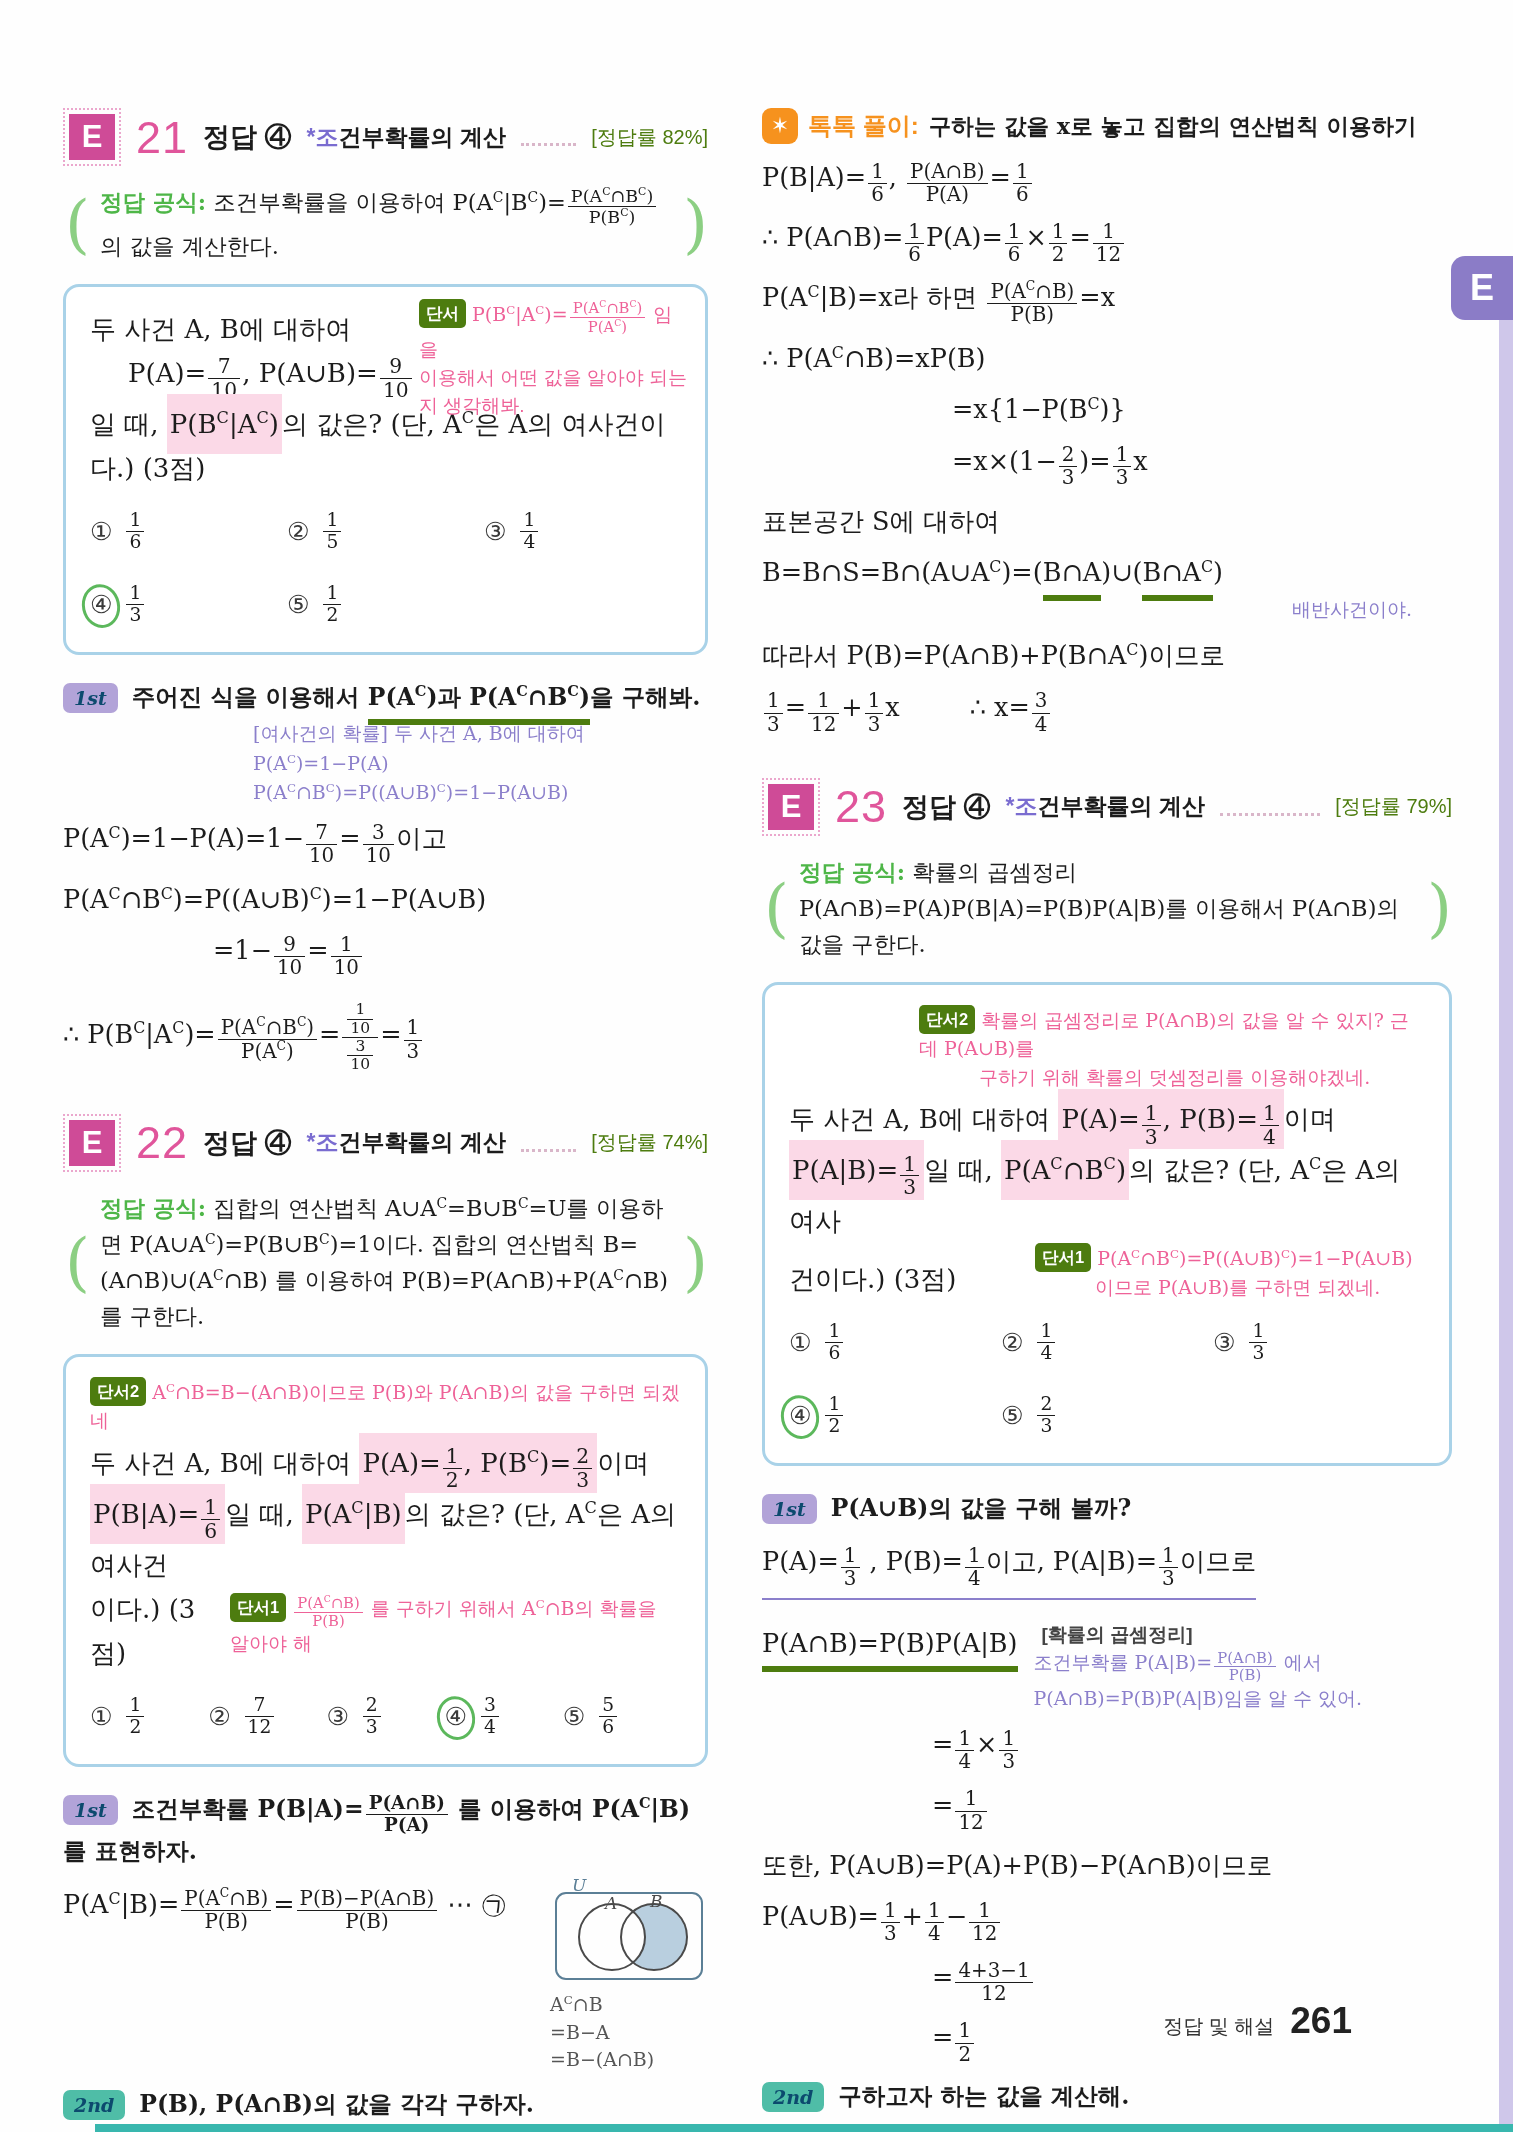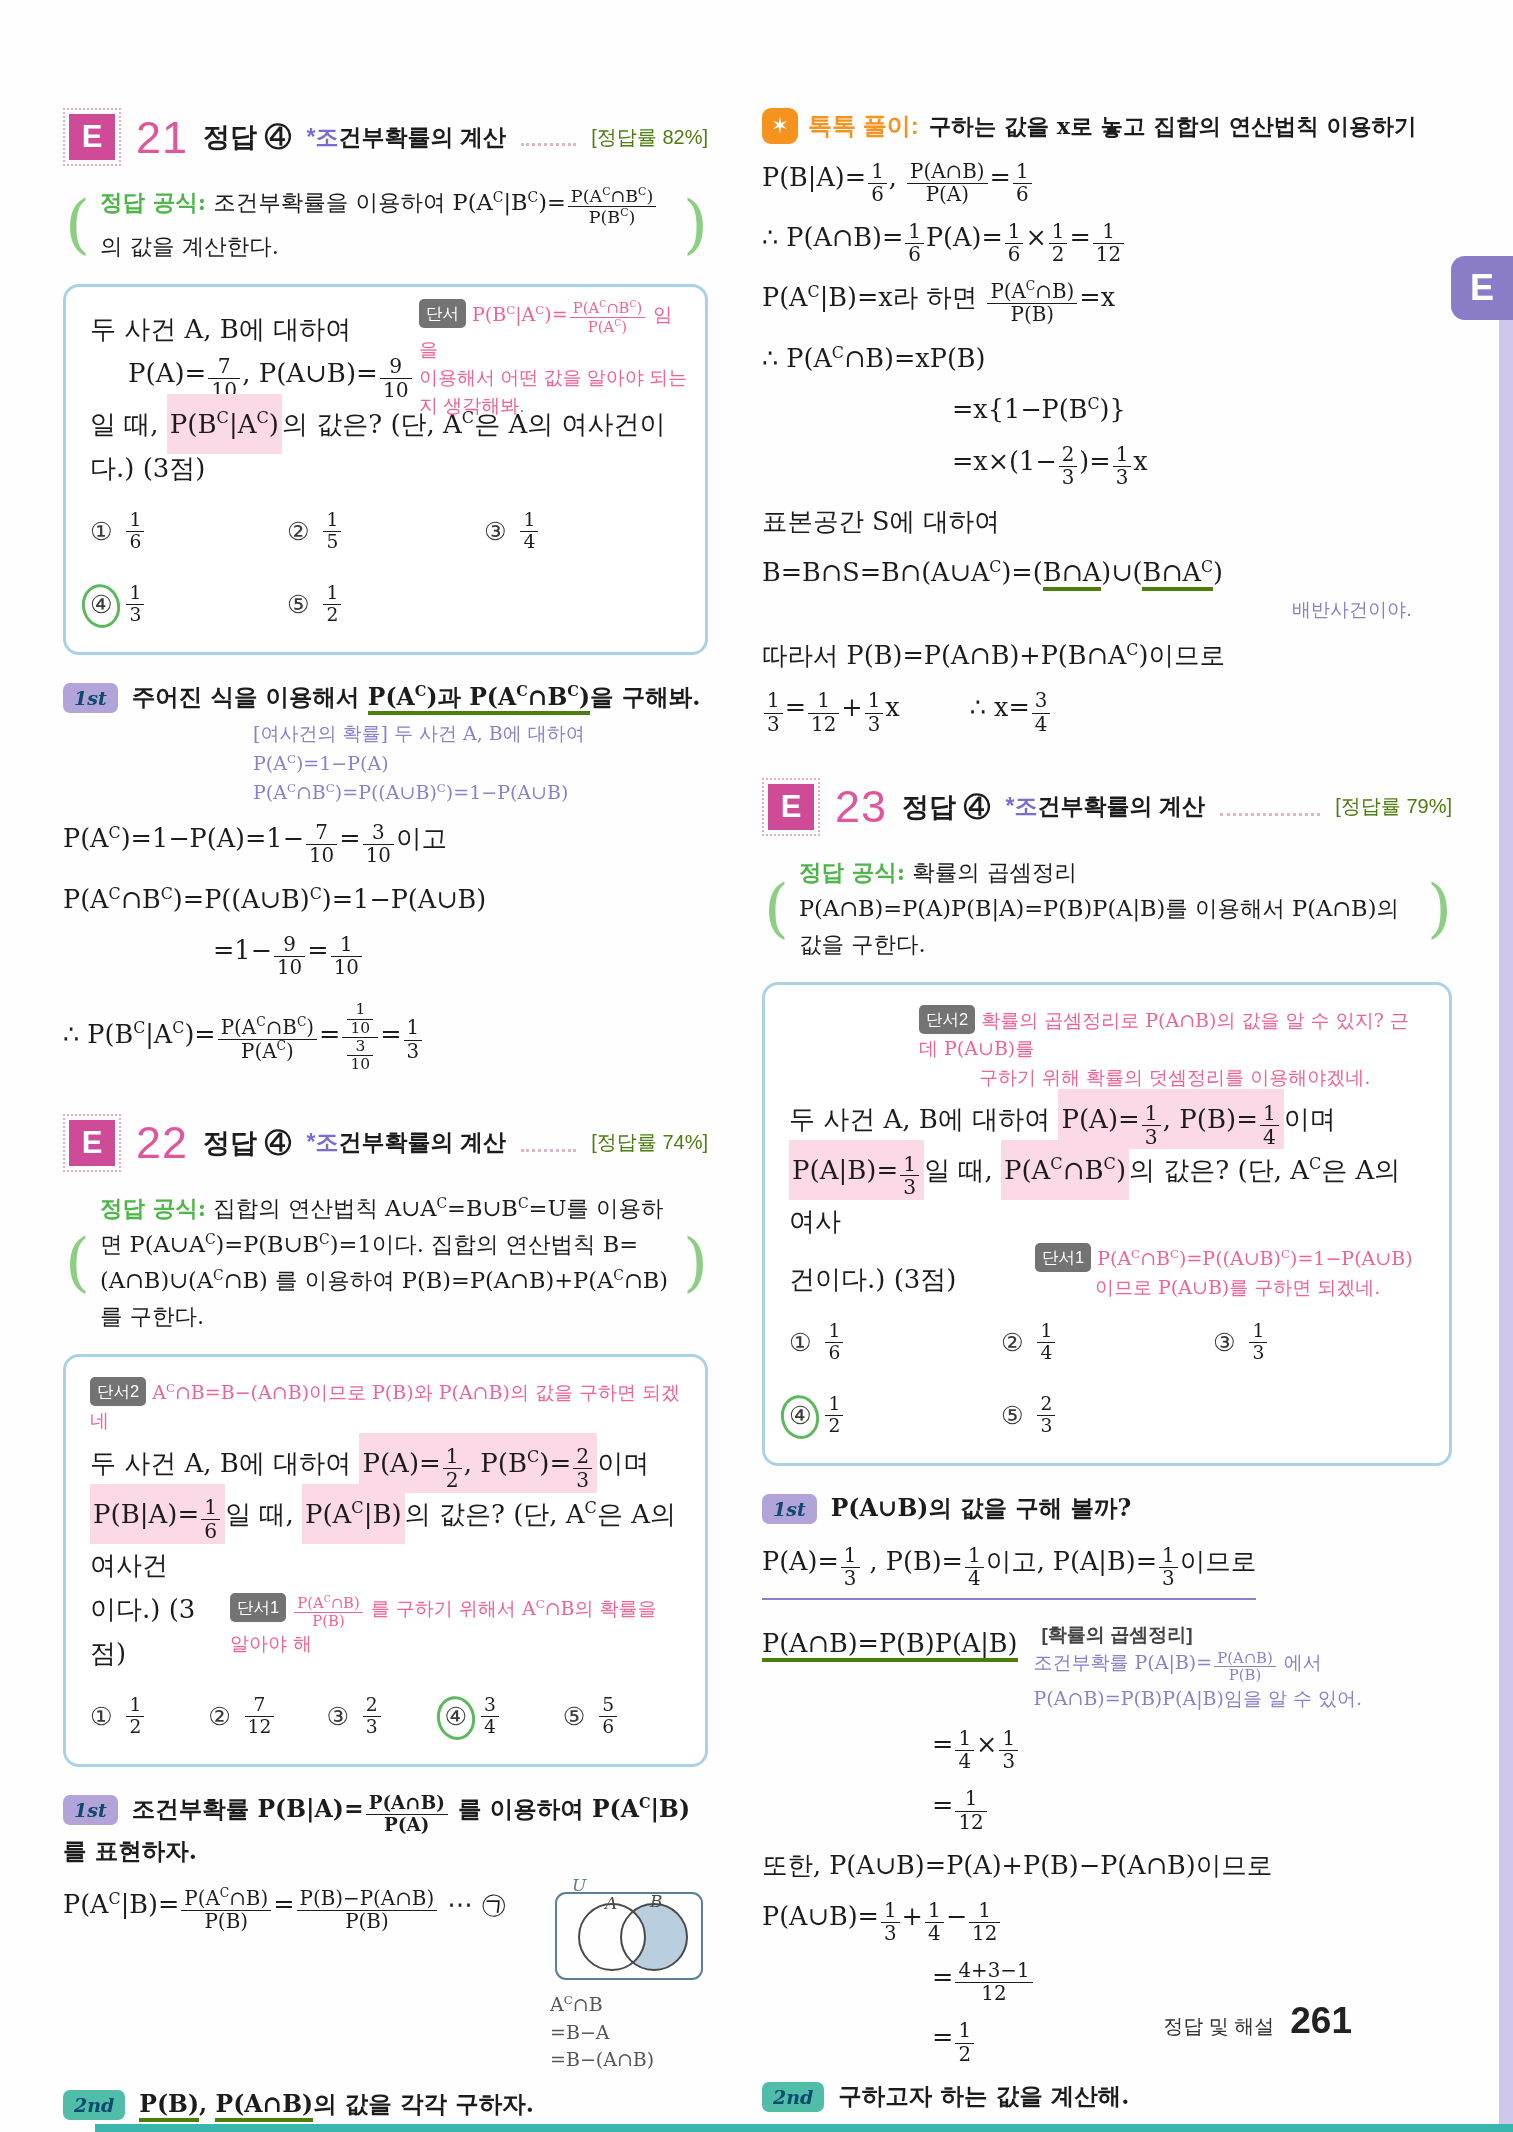--- a/index.html
+++ b/index.html
@@ -40,32 +40,32 @@
   .cnum{color:#3a3a3a;font-size:25px;position:relative;font-family:"DejaVu Sans",sans-serif;}
   .ring::after{content:'';position:absolute;left:-8px;top:-6px;right:-8px;bottom:-9px;
                border:3px solid #5cb85c;border-radius:50%;transform:rotate(-12deg);}
   
   .frac{display:inline-block;text-align:center;vertical-align:-0.75em;line-height:1.12;
         font-size:0.78em;margin:0 2px;}
   .fn{display:block;padding:0 3px;}
   .fd{display:block;border-top:1.6px solid currentColor;padding:0 3px;}
   sup{font-size:0.62em;}
   
-  .bdg{display:inline-block;background:#737373;color:#fff;font-size:16.5px;font-weight:normal;
+  .bdg{display:inline-block;background:#4d7c0f;color:#fff;font-size:16.5px;font-weight:bold;
        border-radius:5px;padding:2px 7px;margin-right:6px;vertical-align:2px;
        font-family:"Liberation Sans",sans-serif;}
   .step{display:inline-block;color:#0c4a6e;font-style:italic;font-weight:bold;font-size:19px;
         border-radius:7px;padding:4px 11px;margin-right:14px;}
   .s1{background:#b2a3d8;}
   .s2{background:#4fbda7;}
   
   .pnote{color:#ee6298;font-size:19px;line-height:1.5;}
   .vnote{color:#8b7fcb;font-size:19px;line-height:1.55;}
   .knote{color:#444;font-size:19px;font-weight:bold;padding-left:8px;}
-  .ulm{border-bottom:4px solid #4d7c0f;padding-bottom:0;}
+  .ulm{border-bottom:6px solid #4d7c0f;padding-bottom:8px;}
   .ul-block{display:inline-block;border-bottom:2.5px solid #8b7fcb;padding-bottom:8px;}
   
   .sline{font-size:25.5px;line-height:1.55;margin:12px 0;}
   .ml150{margin-left:150px;} .ml190{margin-left:190px;} .ml170{margin-left:170px;}
   .solhead{font-size:23.5px;font-weight:bold;margin:14px 0 6px;}
   .notes-right{margin-left:190px;}
   
   .eqrow{display:flex;align-items:flex-start;gap:8px;}
   .vennwrap{flex:0 0 auto;margin-top:6px;color:#555;}
   .venncap{font-size:19px;line-height:1.45;color:#555;margin-top:4px;}

